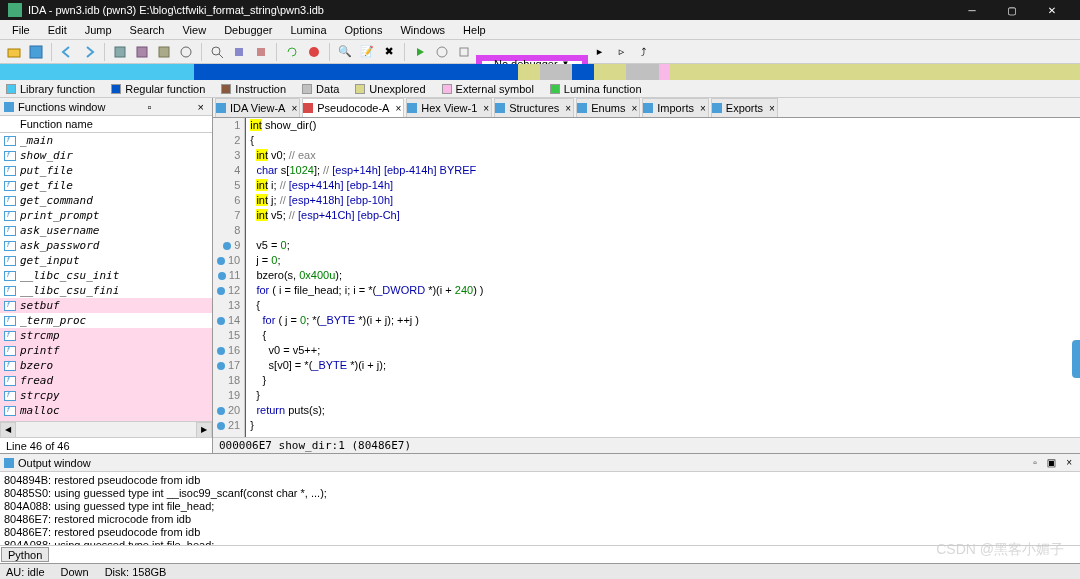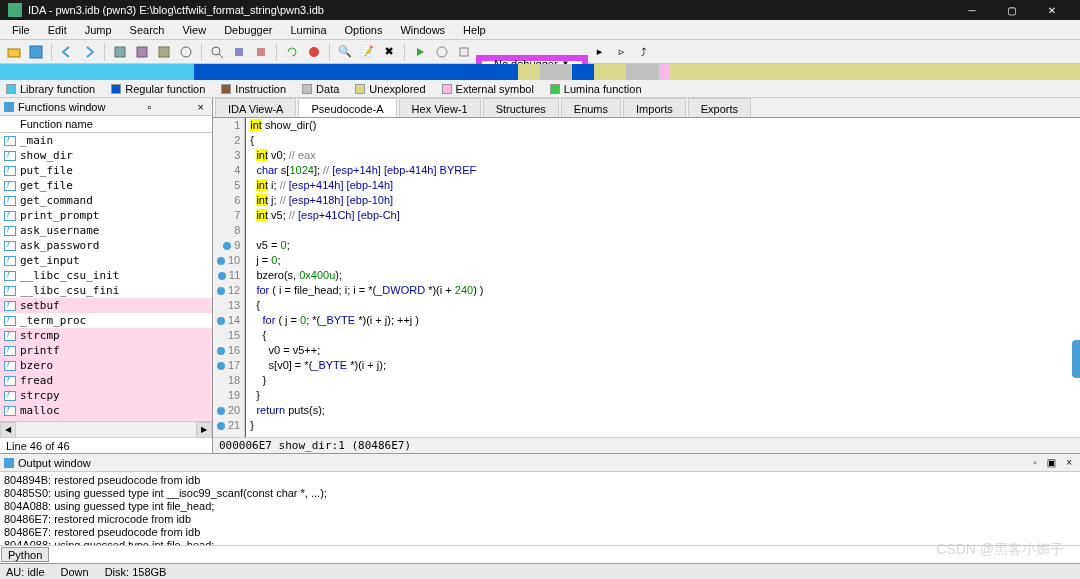--- a/index.html
+++ b/index.html
@@ -19,33 +19,33 @@
 .nav-seg { height: 100%; }
 .legend-bar { background: #f0f0f0; height: 18px; display: flex; align-items: center; padding: 0 6px; gap: 4px; border-bottom: 1px solid #ccc; }
 .legend-item { display: flex; align-items: center; gap: 4px; margin-right: 12px; }
 .legend-swatch { width: 10px; height: 10px; border: 1px solid #999; }
 .main-area { flex: 1; display: flex; min-height: 0; }
 .left-panel { width: 213px; display: flex; flex-direction: column; border-right: 1px solid #999; background: #fff; }
 .panel-header { background: #f0f0f0; border-bottom: 1px solid #ccc; height: 18px; display: flex; align-items: center; padding: 0 4px; font-size: 11px; }
 .panel-header .close-x { margin-left: auto; padding: 0 4px; cursor: pointer; }
 .panel-header .fi { width: 10px; height: 10px; background: #4a9fd8; margin-right: 4px; }
 .col-header { background: #fff; border-bottom: 1px solid #ccc; padding: 2px 20px; font-size: 11px; }
-.func-list { flex: 1; overflow-y: auto; overflow-x: auto; }
+.func-list { flex: 1; overflow-y: auto; overflow-x: auto; font-style: italic; }
 .func-item { display: flex; align-items: center; padding: 1px 4px; cursor: pointer; white-space: nowrap; }
 .func-item .f-icon { width: 12px; height: 10px; border: 1px solid #4a9fd8; background: #fff; margin-right: 4px; position: relative; flex-shrink: 0; }
 .func-item .f-icon::after { content: "f"; position: absolute; font-size: 8px; color: #4a9fd8; left: 2px; top: -2px; font-style: italic; }
 .func-item.pink { background: #ffd8ea; }
 .func-item .name { font-family: Consolas, monospace; font-size: 11px; }
 .panel-scroll-h { height: 16px; border-top: 1px solid #ccc; background: #f0f0f0; display: flex; align-items: center; }
 .panel-scroll-h .sb-left, .panel-scroll-h .sb-right { width: 16px; height: 16px; background: #e0e0e0; display: flex; align-items: center; justify-content: center; font-size: 8px; border: 1px solid #ccc; cursor: pointer; }
 .panel-scroll-h .sb-track { flex: 1; background: #f0f0f0; height: 16px; }
 .panel-status { height: 16px; border-top: 1px solid #ccc; padding: 0 6px; font-size: 11px; display: flex; align-items: center; }
 .right-panel { flex: 1; display: flex; flex-direction: column; min-width: 0; }
 .code-tabs { height: 20px; background: #f0f0f0; display: flex; align-items: stretch; border-bottom: 1px solid #999; padding-left: 2px; gap: 2px; }
-.code-tab { display: flex; align-items: center; padding: 0 12px; background: #e8e8e8; border: 1px solid #ccc; border-bottom: none; cursor: pointer; gap: 4px; font-size: 11px; flex-direction: column; }
+.code-tab { display: flex; align-items: center; padding: 0 0; background: #e8e8e8; border: 1px solid #ccc; border-bottom: none; cursor: pointer; gap: 4px; font-size: 11px; }
 .code-tab.active { background: #fff; }
 .code-tab .tab-icon { width: 10px; height: 10px; }
 .code-tab .tab-close { font-size: 10px; padding: 0 2px; }
 .code-view { flex: 1; display: flex; background: #fff; font-family: Consolas, "Courier New", monospace; font-size: 12px; overflow: auto; min-height: 0; }
 .gutter { background: #f0f0f0; border-right: 1px solid #ccc; text-align: right; color: #808080; padding: 0 4px; user-select: none; }
 .gutter .ln { height: 15px; line-height: 15px; display: flex; align-items: center; justify-content: flex-end; gap: 3px; }
 .gutter .dot { width: 8px; height: 8px; border-radius: 50%; background: #4a9fd8; display: inline-block; }
 .gutter .dot.empty { background: transparent; }
 .code-content { padding: 0 4px; border-left: 1px solid #0078d7; }
 .code-line { height: 15px; line-height: 15px; white-space: pre; }

